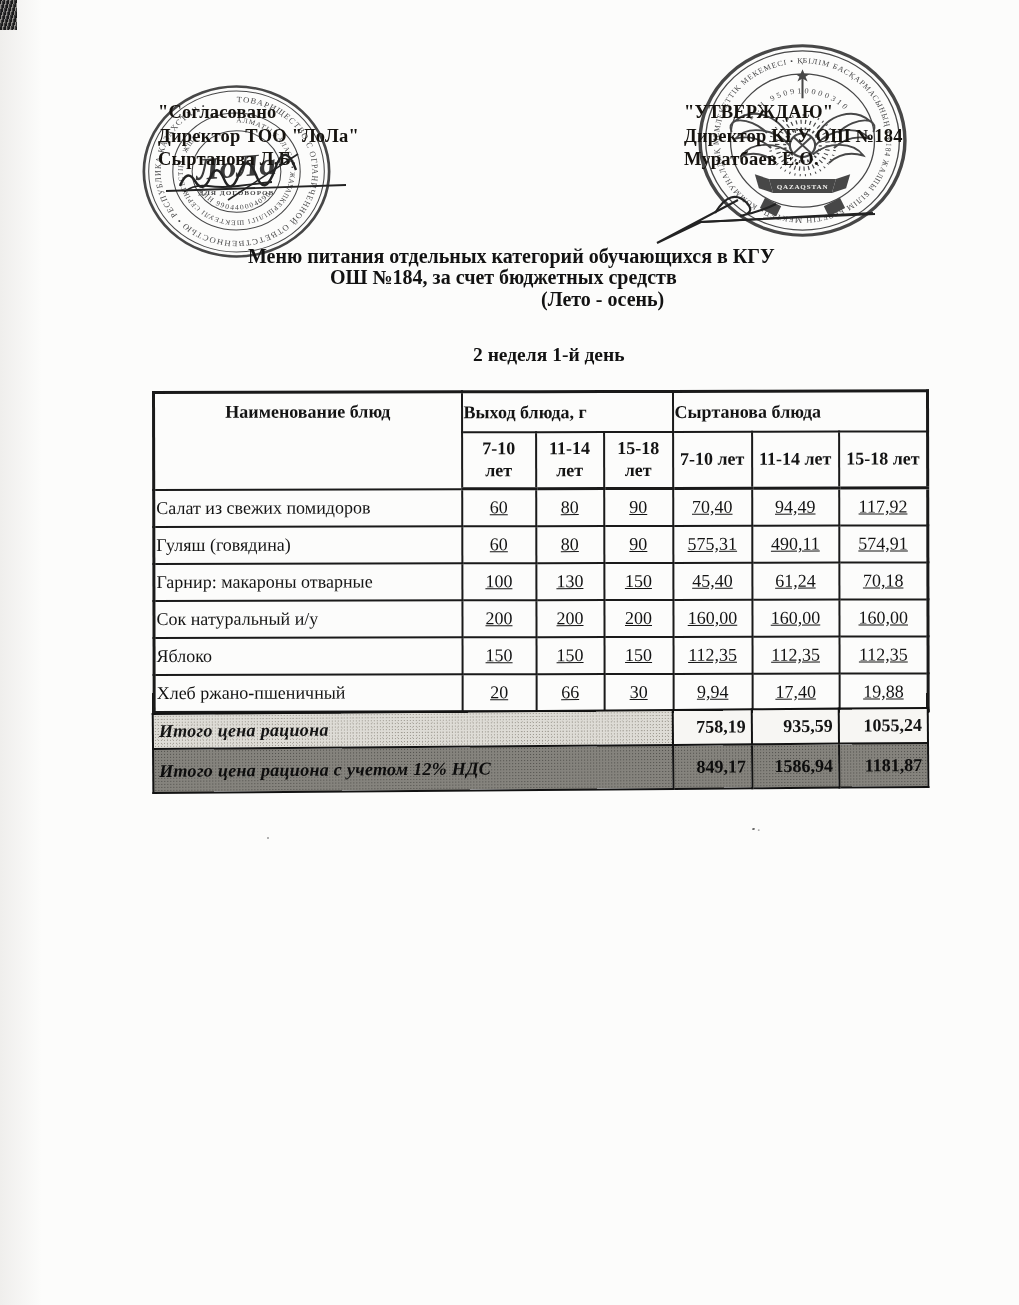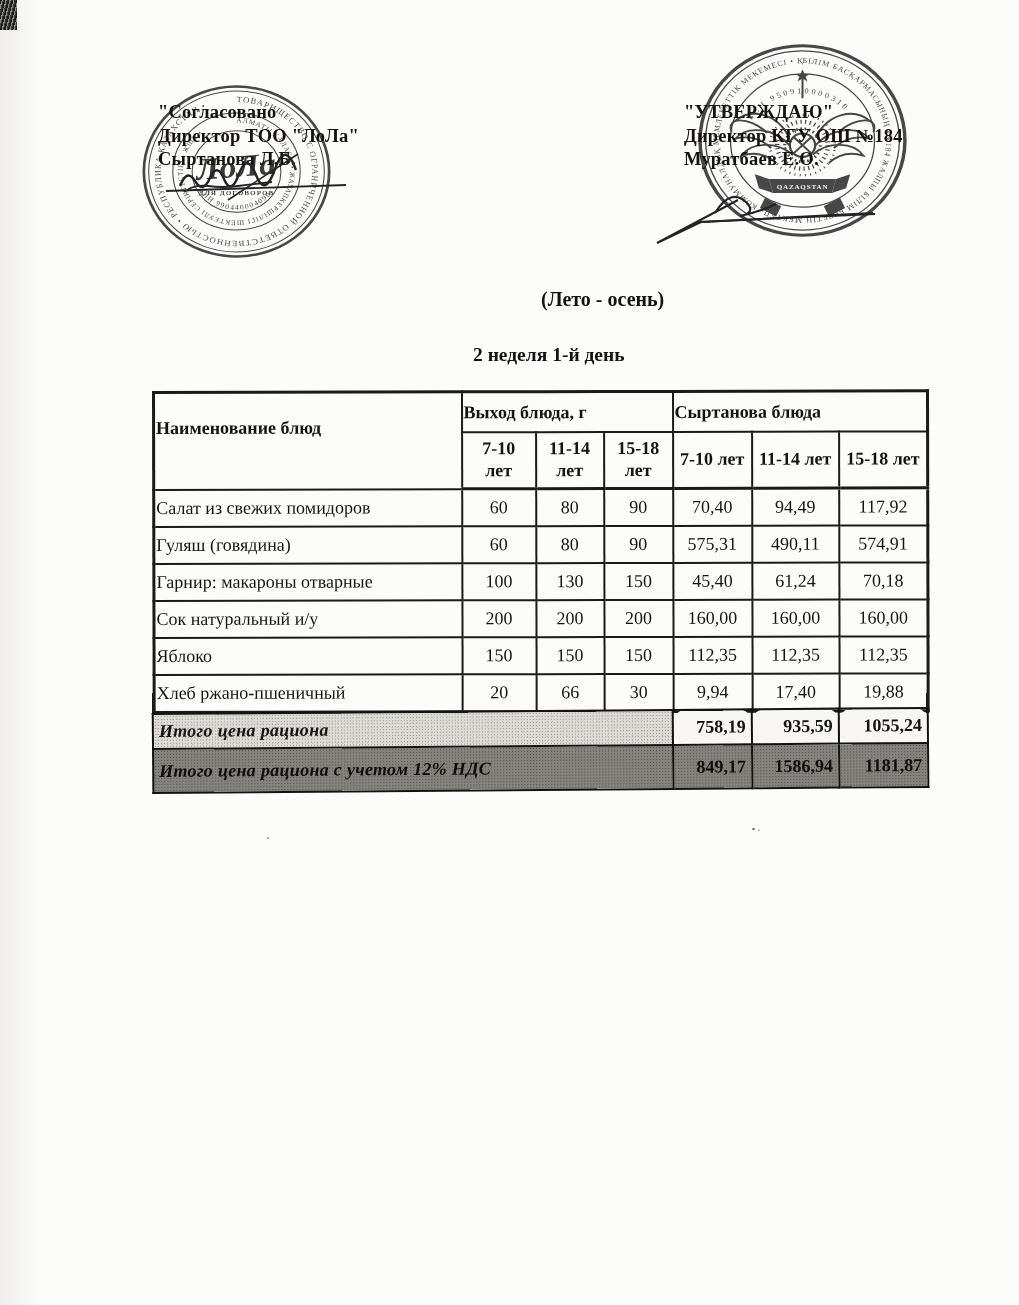--- a/index.html
+++ b/index.html
@@ -27,39 +27,39 @@
   .sig-right{left:645px;top:183px;width:242px;height:68px;}
   .title-line{position:absolute;font-weight:700;font-size:20px;color:#121212;white-space:nowrap;z-index:3;}
   .title1{left:248px;top:245px;}
   .title2{left:330px;top:266px;}
   .season{left:541px;top:288px;}
   .daylabel{left:473px;top:344px;font-size:19.5px;}
   table{border-collapse:collapse;table-layout:fixed;position:absolute;background:transparent;}
   .menu-table{left:152px;top:391px;width:777px;transform:rotate(-0.12deg);transform-origin:0 0;border:3px solid #1a1a1a;font-size:18px;}
   .menu-table td{border:2px solid #1a1a1a;overflow:hidden;}
   .menu-table .h1 td{height:36px;font-weight:700;text-align:left;vertical-align:middle;}
-  .menu-table td.name-h{vertical-align:top;padding-top:24px;text-align:left;}
+  .menu-table td.name-h{vertical-align:top;padding-top:8px;text-align:center;}
   .menu-table .h2 td{height:52px;font-weight:700;text-align:center;vertical-align:middle;line-height:1.2;border-bottom:3px solid #1a1a1a;}
   .age-wrap{display:inline-block;width:48px;}
   .menu-table .drow td{height:33px;}
   .menu-table td.dname{text-align:left;}
-  .menu-table td.dnum{text-align:center;}
+  .menu-table td.dnum{text-align:center;text-decoration:underline;}
   .gap-strip{position:absolute;left:152px;top:693px;width:771px;height:20px;border-left:3px solid #1a1a1a;border-right:3px solid #1a1a1a;}
   .totals-table{left:152px;top:713px;width:777px;border:2.5px solid #121212;transform:rotate(-0.45deg);transform-origin:0 40%;font-size:18px;}
   .totals-table td{border:2px solid #121212;overflow:hidden;}
   .totals-table .t1 td{height:31px;}
   .totals-table .t2 td{height:40px;}
   .tlabel{font-weight:700;font-style:italic;text-align:left;padding-left:5px;letter-spacing:.3px;}
   .tnum{font-weight:700;text-align:right;padding-right:5px;}
   .bg-light{
     background-color:#dedcd6;
     background-image:radial-gradient(#98948b .6px,transparent .75px),radial-gradient(#b8b4ac .5px,transparent .65px);
     background-size:3px 3px,5px 5px;background-position:0 0,1px 2px;
   }
-  .bg-lightnum{background-color:#f7f6f3;background-image:radial-gradient(#c9c6bf .5px,transparent .6px);background-size:4px 4px;border-radius:13px;}
+  .bg-lightnum{background-color:#f7f6f3;background-image:radial-gradient(#c9c6bf .5px,transparent .6px);background-size:4px 4px;}
   .bg-dark{
     background-color:#85837d;color:#0d0d0d;
     background-image:radial-gradient(#4f4e4a .7px,transparent .85px),radial-gradient(#a6a39c .5px,transparent .65px);
     background-size:3px 3px,4px 4px;background-position:0 0,2px 1px;
   }
   .speck{position:absolute;border-radius:50%;background:#6a6a6a;}
   .speck1{left:752px;top:828px;width:3px;height:2px;transform:rotate(-10deg);box-shadow:5px 2px 0 -0.5px #7d7d7d,9px 4px 0 -1px #8a8a8a,-3px -4px 0 -1px #909090;}
   .speck2{left:267px;top:837px;width:2px;height:2px;background:#9a9a9a;}
   .stamp text{font-family:"Liberation Serif","DejaVu Serif",serif;}
 </style>
@@ -166,20 +166,22 @@
     </g>
   </svg>
   <svg class="sig sig-right" viewBox="0 0 242 68">
     <g fill="none" stroke="#232323">
       <path stroke-width="2.2" d="M70,30 q16,-26 32,-10 q9,10 -7,13 q22,-5 36,-12"></path>
       <path stroke-width="2" d="M228,30 L56,39 L12,60 L93,17"></path>
       <line x1="55" y1="39" x2="230" y2="31" stroke-width="1.8"></line>
     </g>
   </svg>
 
+  <div class="title-line title1">Меню питания отдельных категорий обучающихся в КГУ</div>
+  <div class="title-line title2">ОШ №184, за счет бюджетных средств</div>
   <div class="title-line season">(Лето - осень)</div>
   <div class="title-line daylabel">2 неделя 1-й день</div>
 
   <table class="menu-table">
     <colgroup>
       <col style="width:308px">
         <col style="width:74px">
         <col style="width:68px">
         <col style="width:69px">
       <col style="width:79px">

